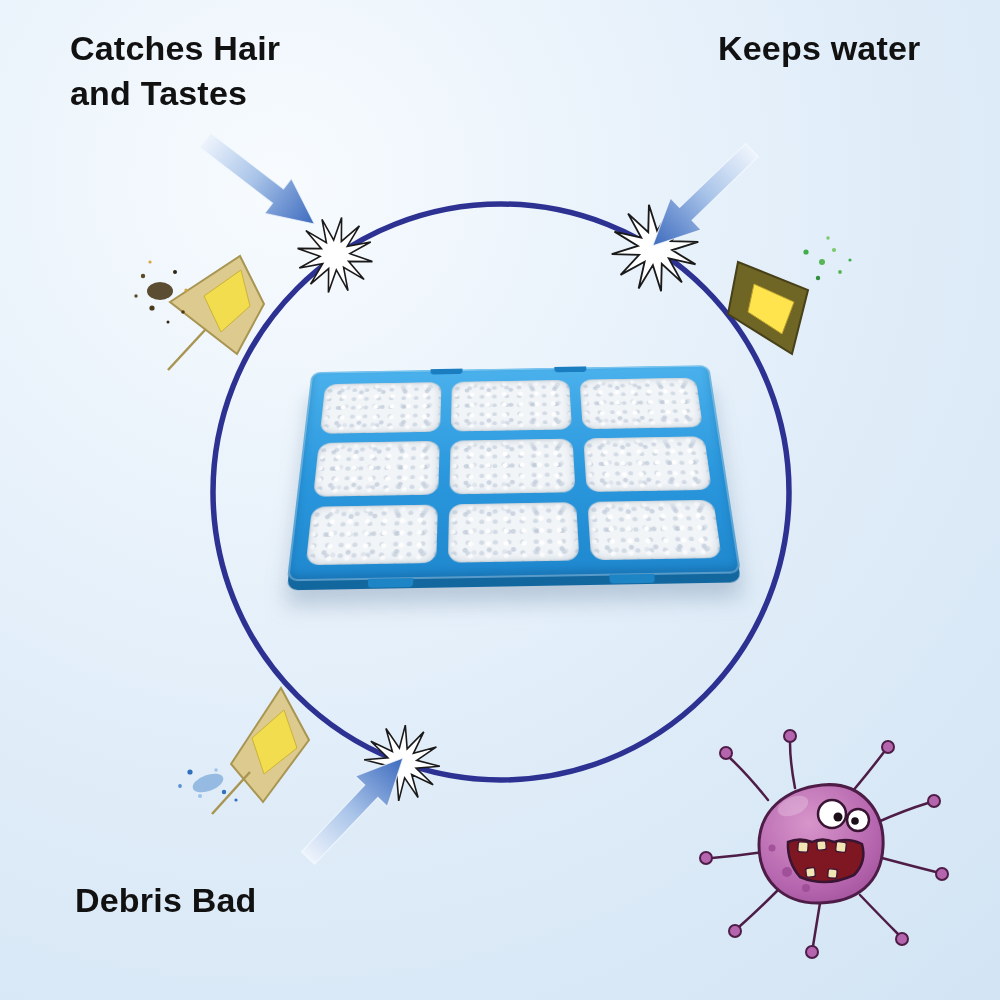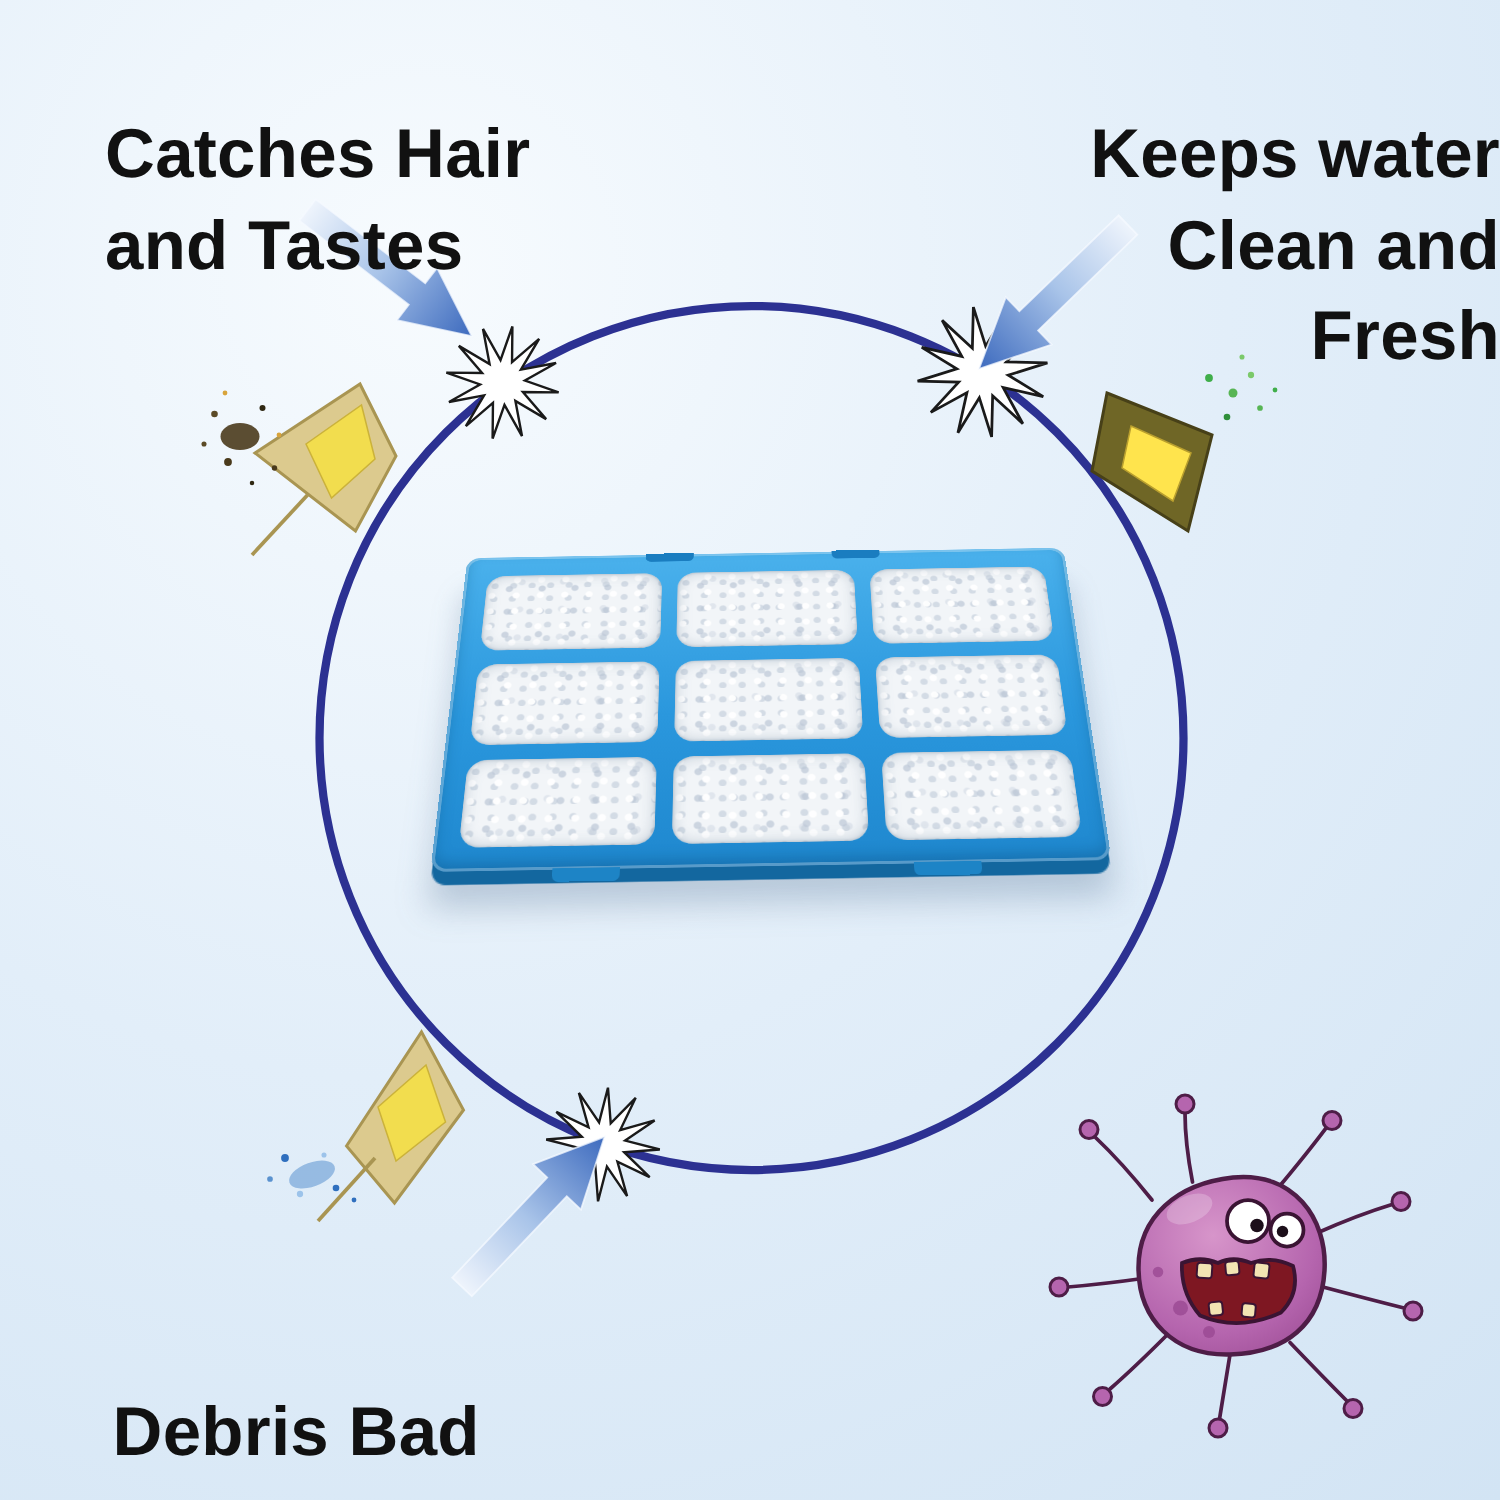--- a/index.html
+++ b/index.html
@@ -2,23 +2,23 @@
 <html><head>
 <meta charset="utf-8">
 <style>
   html,body{margin:0;padding:0;background:#e9f1f9;}
   .stage{
     position:relative;width:1000px;height:1000px;overflow:hidden;
     background:radial-gradient(120% 120% at 28% 18%, #f7fbfe 0%, #e2eef9 45%, #cfe2f3 100%);
     font-family:"Liberation Sans", sans-serif;
   }
   .gfx{position:absolute;left:0;top:0;z-index:1;}
-  .label{position:absolute;z-index:4;color:#111;font-weight:600;font-size:46px;line-height:1.32;letter-spacing:.2px;margin-top:46px;}
+  .label{position:absolute;z-index:4;color:#111;font-weight:600;font-size:34px;line-height:1.32;letter-spacing:.2px;}
   .label-tl{left:70px;top:26px;}
-  .label-tr{left:718px;top:26px;text-align:right;}
+  .label-tr{left:718px;top:26px;}
   .label-bl{left:75px;top:878px;}
 
   
   .filter-wrap{position:absolute;left:300px;top:346px;width:424px;height:240px;z-index:3;}
   .filter-back{
     position:absolute;inset:0;border-radius:10px;background:#13679f;
     transform:translateY(9px) rotate(-1deg) perspective(900px) rotateX(30deg);
     filter:drop-shadow(0 16px 10px rgba(70,100,135,.28));
   }
   .filter-frame{
@@ -186,19 +186,18 @@
       <div class="frame-tab tab-b"></div>
     </div>
   </div>
 
   <div class="label label-tl">
     <div>Catches Hair</div>
     <div>and Tastes</div>
   </div>
   <div class="label label-tr">
     <div>Keeps water</div>
-    <div>Clean and Fresh</div>
   </div>
   <div class="label label-bl">
     <div>Debris Bad</div>
   </div>
 
 </div>
 
 </body></html>

